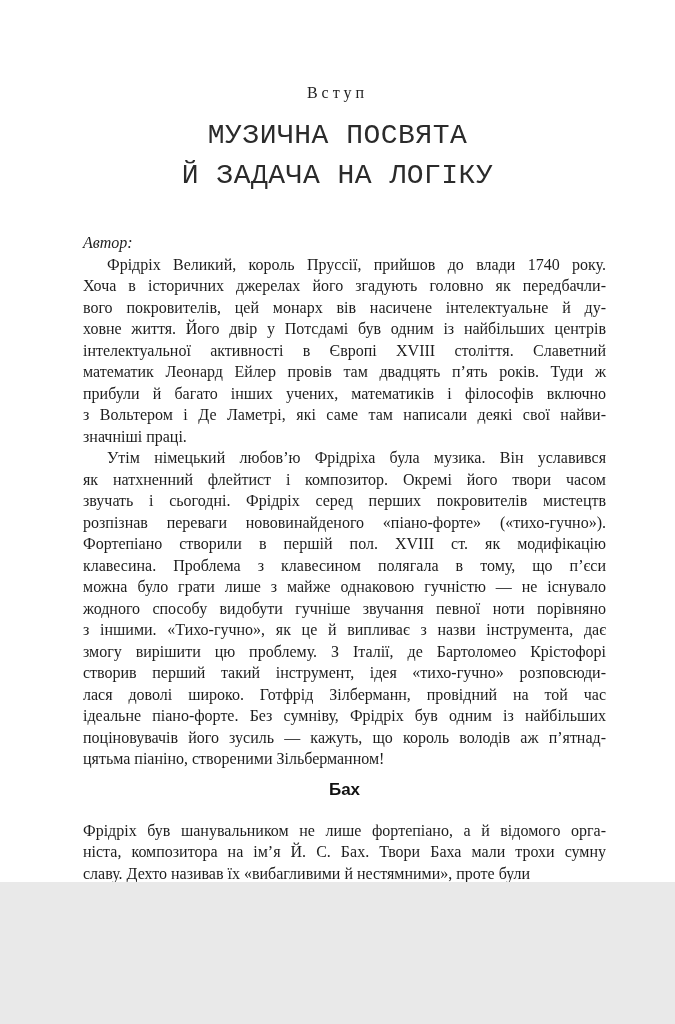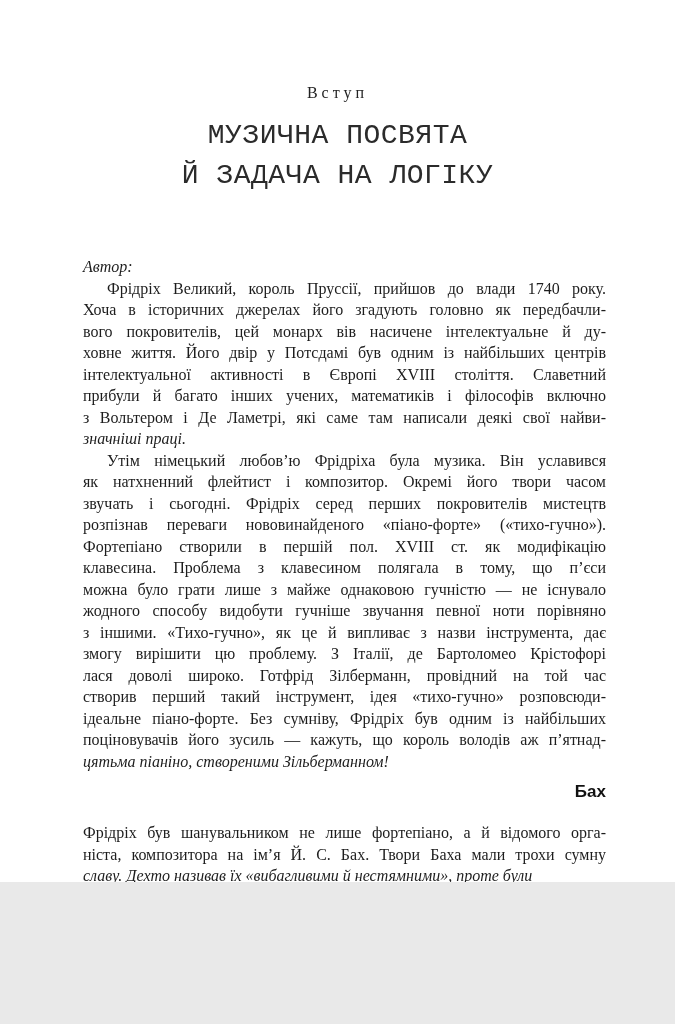--- a/index.html
+++ b/index.html
@@ -25,42 +25,41 @@
     text-align: center;
     font-family: Liberation Mono, monospace;
     font-weight: 400;
     font-size: 28px;
     line-height: 40px;
     letter-spacing: 0.5px;
     color: #2b2b2b;
   }
   .body-block {
     width: 523px;
-    margin: 60px 0 0 83px;
+    margin: 36px 0 0 83px;
     font-size: 16px;
     line-height: 21.5px;
   }
   .author-line {
     font-style: italic;
     text-align: left;
   }
   .line {
     text-align: justify;
     text-align-last: justify;
     white-space: nowrap;
   }
   .line.para-last {
     text-align-last: left;
-    font-style: italic;
   }
   .line.indent {
     text-indent: 24px;
   }
   .section-heading {
-    text-align: right;
+    text-align: center;
     font-family: "Liberation Sans", sans-serif;
     font-weight: 700;
     font-size: 17px;
     line-height: 22px;
     margin: 9px 0 19px 0;
     color: #111111;
   }
   .page-number {
     position: absolute;
     top: 966px;
@@ -88,37 +87,38 @@
 
     <div class="author-line">Автор:</div>
 
     <div id="intro-paragraphs">
         <div>
           <div class="line indent">Фрідріх Великий, король Пруссії, прийшов до влади 1740 року.</div>
           <div class="line">Хоча в історичних джерелах його згадують головно як передбачли-</div>
           <div class="line">вого покровителів, цей монарх вів насичене інтелектуальне й ду-</div>
           <div class="line">ховне життя. Його двір у Потсдамі був одним із найбільших центрів</div>
           <div class="line">інтелектуальної активності в Європі XVIII століття. Славетний</div>
+          <div class="line">математик Леонард Ейлер провів там двадцять п’ять років. Туди ж</div>
           <div class="line">прибули й багато інших учених, математиків і філософів включно</div>
           <div class="line">з Вольтером і Де Ламетрі, які саме там написали деякі свої найви-</div>
           <div class="line para-last">значніші праці.</div>
         </div>
         <div>
           <div class="line indent">Утім німецький любов’ю Фрідріха була музика. Він уславився</div>
           <div class="line">як натхненний флейтист і композитор. Окремі його твори часом</div>
           <div class="line">звучать і сьогодні. Фрідріх серед перших покровителів мистецтв</div>
           <div class="line">розпізнав переваги нововинайденого «піано-форте» («тихо-гучно»).</div>
           <div class="line">Фортепіано створили в першій пол. XVIII ст. як модифікацію</div>
           <div class="line">клавесина. Проблема з клавесином полягала в тому, що п’єси</div>
           <div class="line">можна було грати лише з майже однаковою гучністю — не існувало</div>
           <div class="line">жодного способу видобути гучніше звучання певної ноти порівняно</div>
           <div class="line">з іншими. «Тихо-гучно», як це й випливає з назви інструмента, дає</div>
           <div class="line">змогу вирішити цю проблему. З Італії, де Бартоломео Крістофорі</div>
+          <div class="line">створив перший такий інструмент, ідея «тихо-гучно» розповсюди-</div>
           <div class="line">лася доволі широко. Готфрід Зілберманн, провідний на той час</div>
-          <div class="line">створив перший такий інструмент, ідея «тихо-гучно» розповсюди-</div>
           <div class="line">ідеальне піано-форте. Без сумніву, Фрідріх був одним із найбільших</div>
           <div class="line">поціновувачів його зусиль — кажуть, що король володів аж п’ятнад-</div>
           <div class="line para-last">цятьма піаніно, створеними Зільберманном!</div>
         </div>
       </div>
 
     <div class="section-heading">Бах</div>
 
     <div id="section-paragraphs">
         <div>

